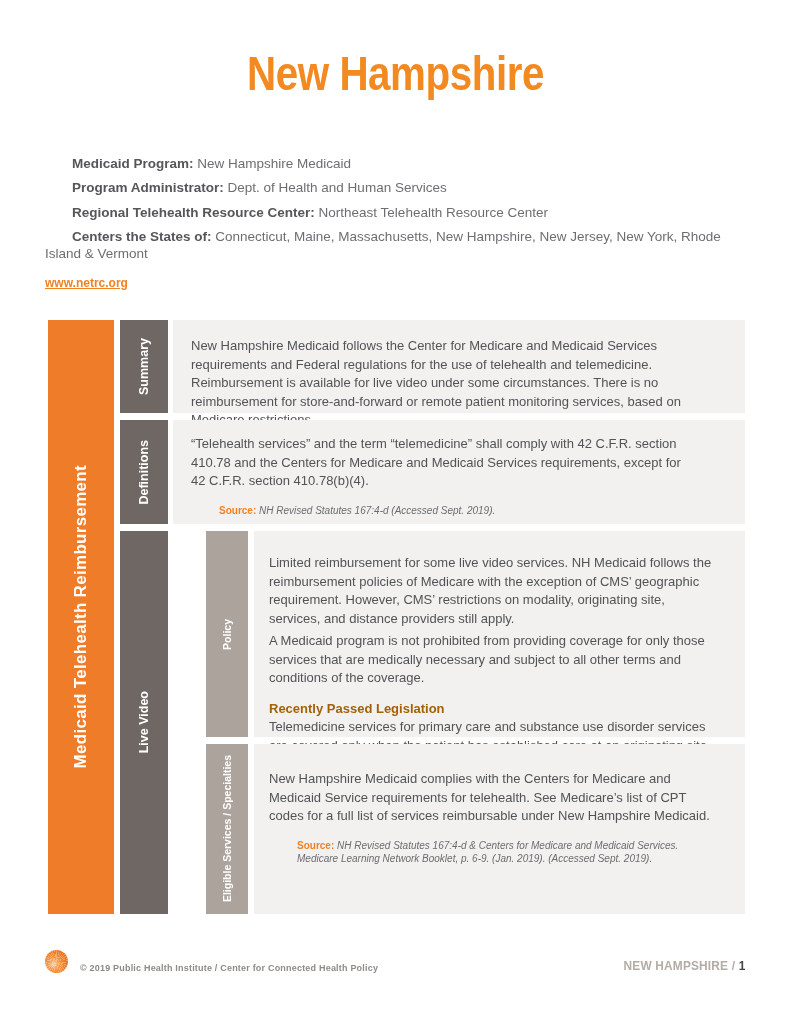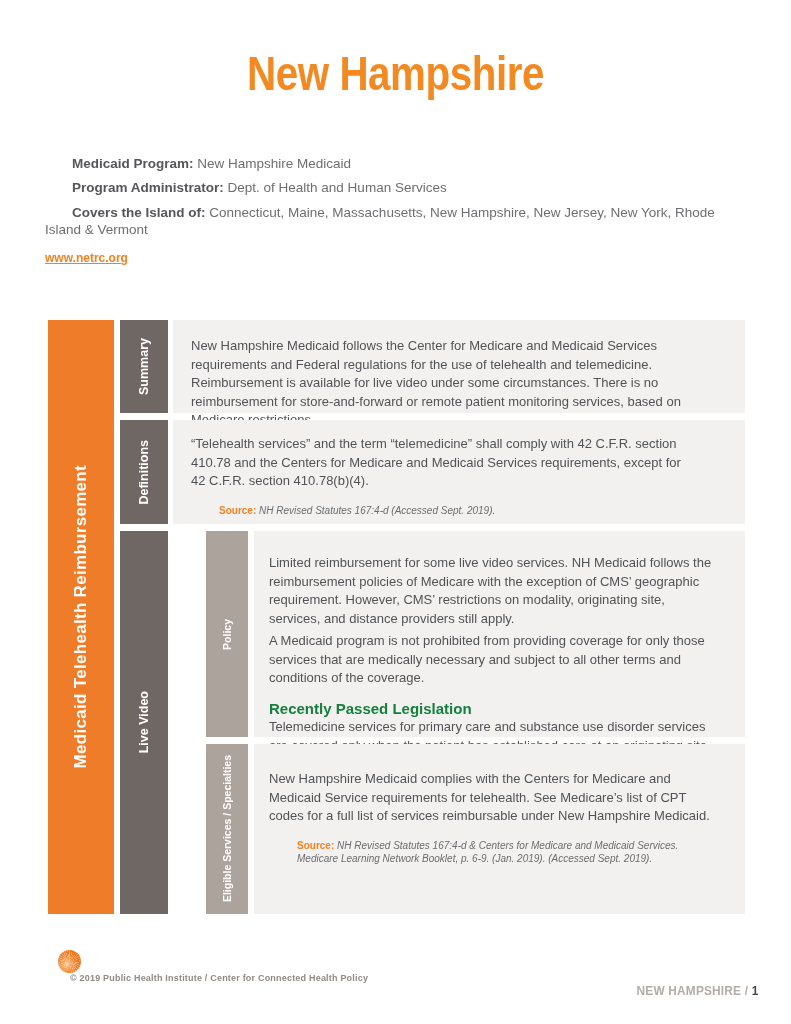--- a/index.html
+++ b/index.html
@@ -73,29 +73,29 @@
   }
   .sub-label .vtext { font-size:10.5px; }
   .subrow .cell { margin-left:6px; }
 
   .cell p.body { font-size:13px; line-height:18.5px; }
   .row-summary .cell { padding:17px 48px 0 18px; }
   .row-definitions .cell { padding:15px 48px 18px 18px; }
   .subrow-policy .cell { padding:23px 26px 0 15px; }
   .subrow-eligible .cell { padding:26px 26px 0 15px; }
   .para-gap { margin-top:4px; }
-  .legis-heading { font-size:15px; line-height:18.5px; font-weight:bold; color:#15803d; margin-top:12px; }
+  .legis-heading { font-size:13px; line-height:18.5px; font-weight:bold; color:#a16207; margin-top:12px; }
   .source-line { margin:13px 0 0 28px; font-size:10px; line-height:13px; }
   .source-label { color:#F08223; font-weight:bold; font-style:normal; }
   .source-text { color:#6b6c6f; font-style:italic; }
 
   
   .footer {
-    position:absolute; left:58px; top:950px; width:700px;
-    display:flex; align-items:flex-start;flex-direction:column;
+    position:absolute; left:45px; top:950px; width:700px;
+    display:flex; align-items:flex-end;
   }
   .footer-logo {
     width:23px; height:23px; border-radius:50%;
     background:
       repeating-conic-gradient(rgba(255,255,255,0.28) 0deg 4deg, rgba(255,255,255,0) 4deg 12deg),
       radial-gradient(circle at 38% 62%, #fbd6ad 0%, #f6a257 22%, #ee7c24 58%, #dd6a1a 100%);
     flex-shrink:0;
   }
   .copyright {
     margin-left:12px; font-size:9px; letter-spacing:0.2px;
@@ -111,21 +111,22 @@
 </head>
 <body>
 
 <div class="page">
 
   <h1 class="title">New Hampshire</h1>
 
   <div class="info-block">
     <p class="info-line"><span class="info-label">Medicaid Program:</span> <span class="info-value">New Hampshire Medicaid</span></p>
     <p class="info-line"><span class="info-label">Program Administrator:</span> <span class="info-value">Dept. of Health and Human Services</span></p>
-    <p class="info-line"><span class="info-label">Covers the Island of:</span> <span class="info-value">Connecticut, Maine, Massachusetts, New Hampshire, New Jersey, New York, Rhode Island &amp; Vermont</span></p>
+    <p class="info-line"><span class="info-label">Regional Telehealth Resource Center:</span> <span class="info-value">Northeast Telehealth Resource Center</span></p>
+    <p class="info-line"><span class="info-label">Centers the States of:</span> <span class="info-value">Connecticut, Maine, Massachusetts, New Hampshire, New Jersey, New York, Rhode Island &amp; Vermont</span></p>
     <a class="site-link" href="#">www.netrc.org</a>
   </div>
 
   <div class="matrix">
 
     <div class="orange-bar">
       <span class="vtext">Medicaid Telehealth Reimbursement</span>
     </div>
 
     <div class="rows">

